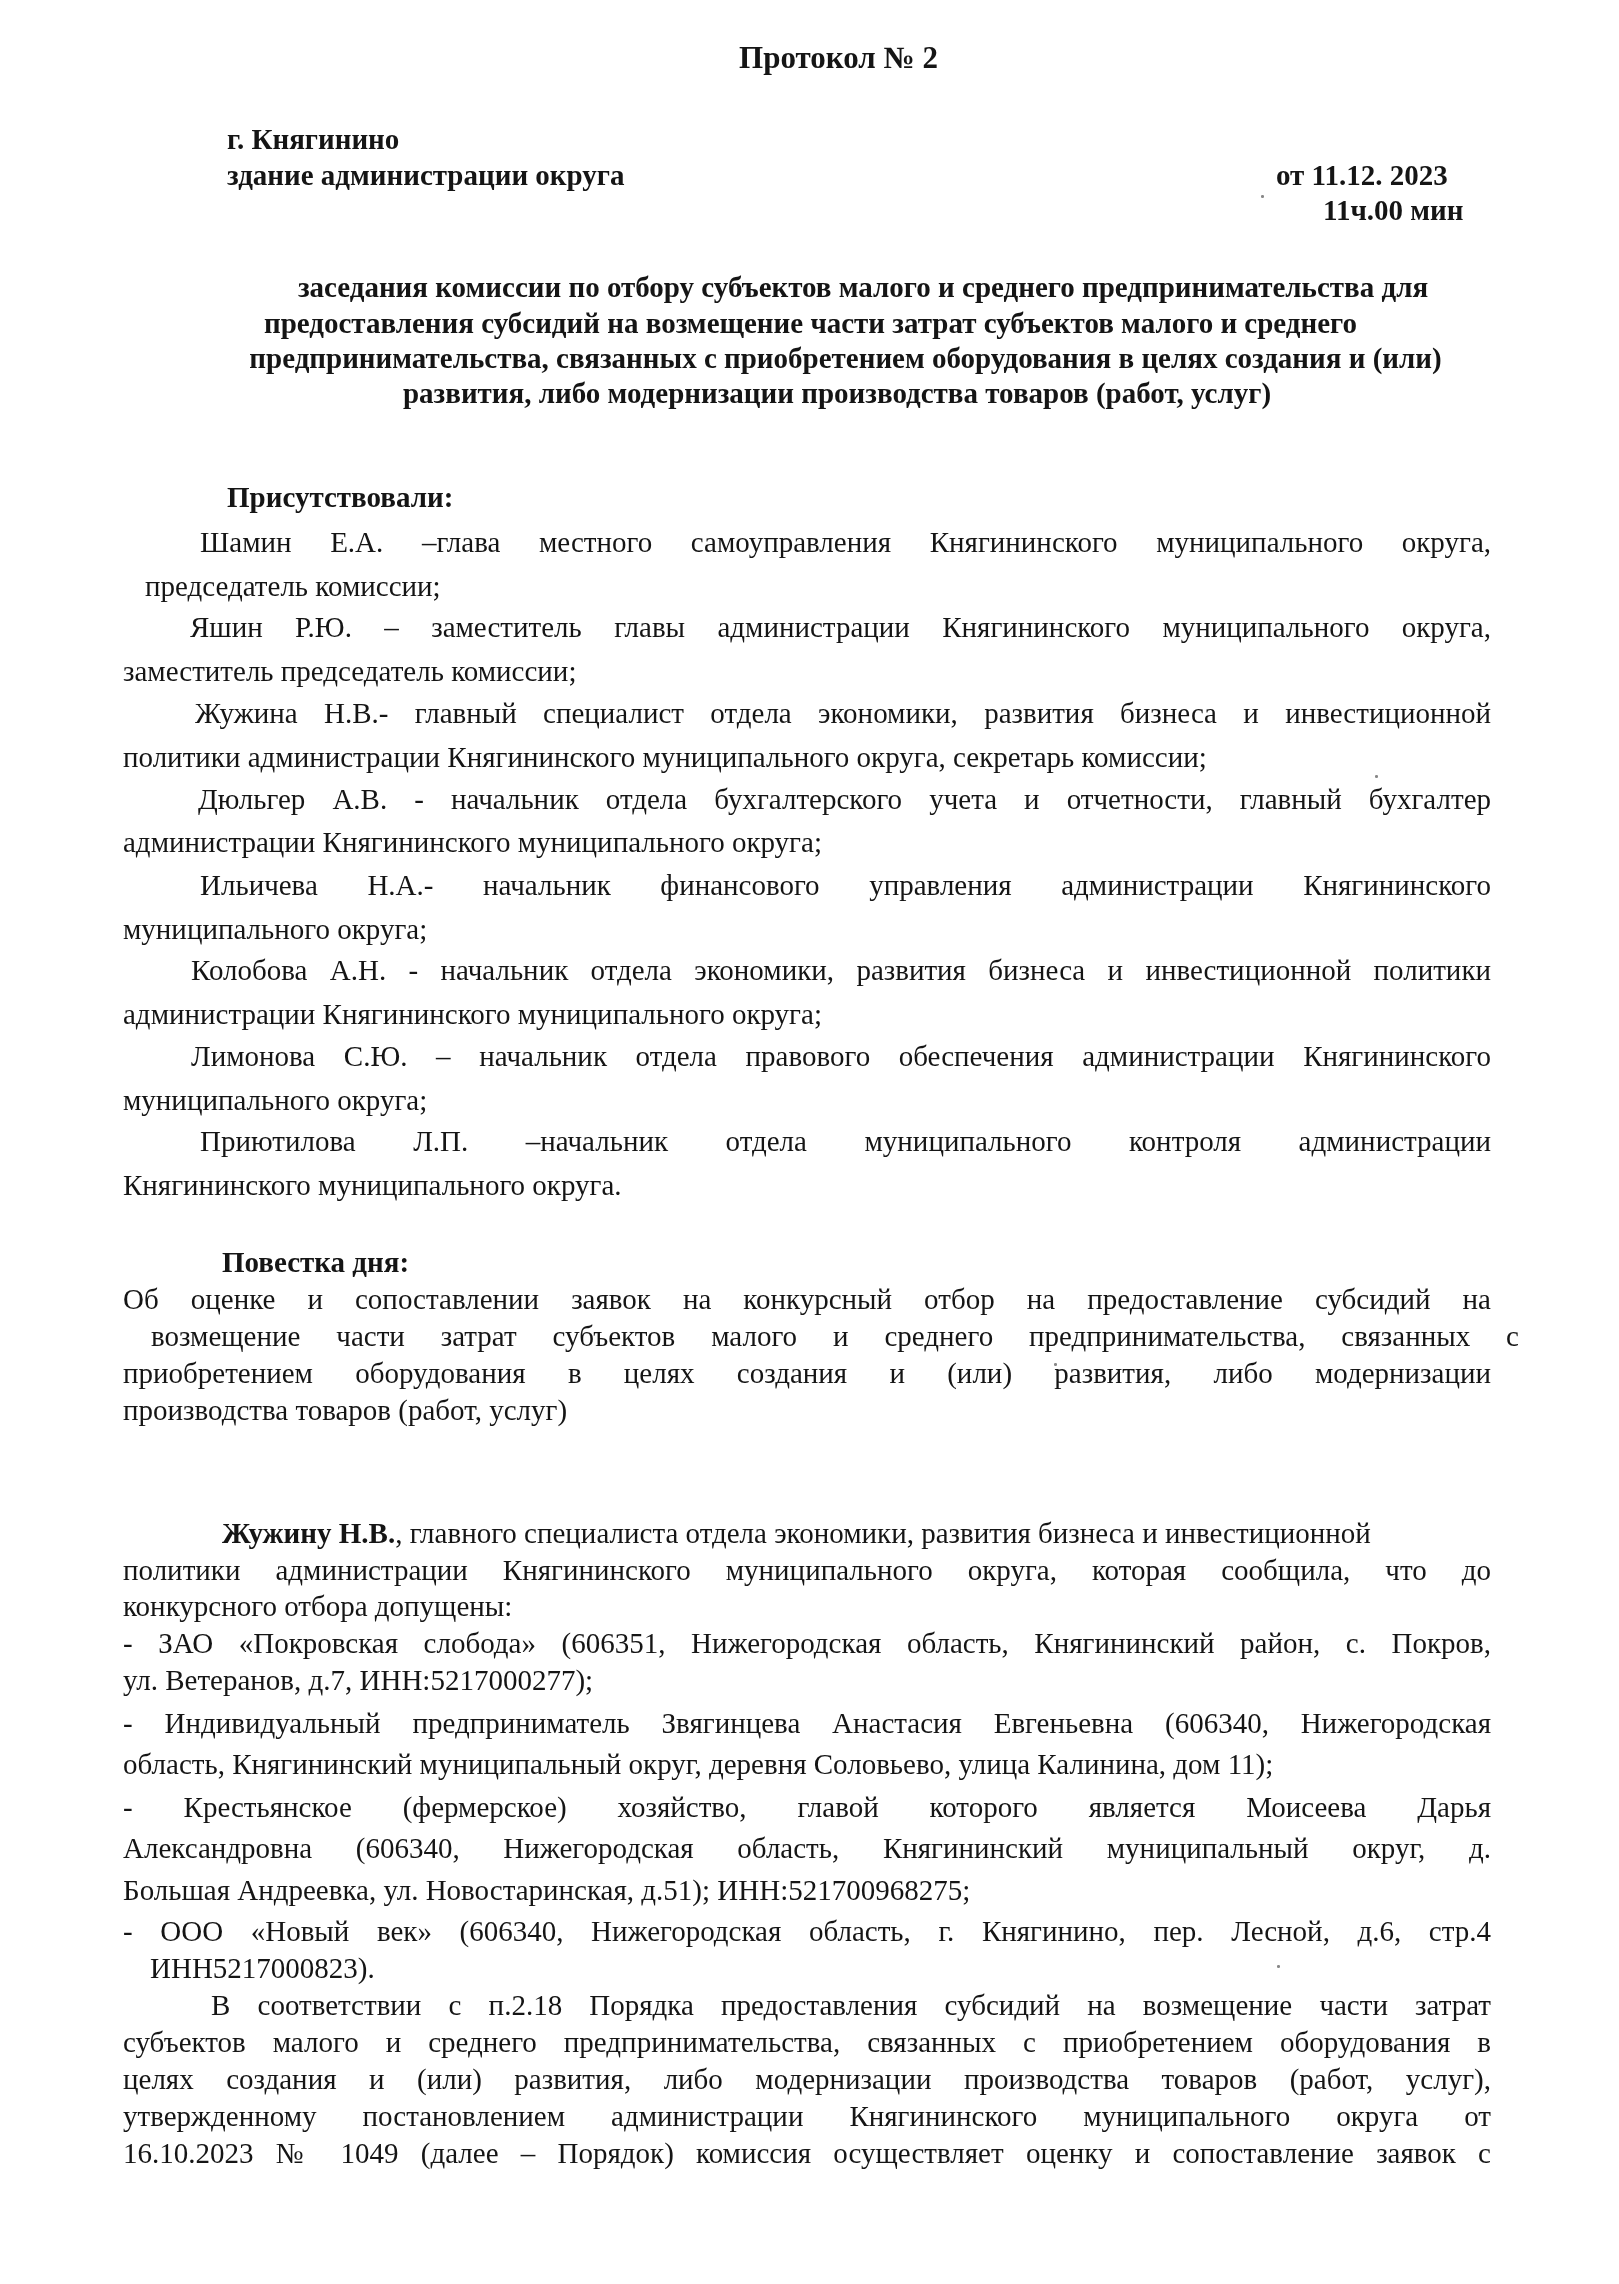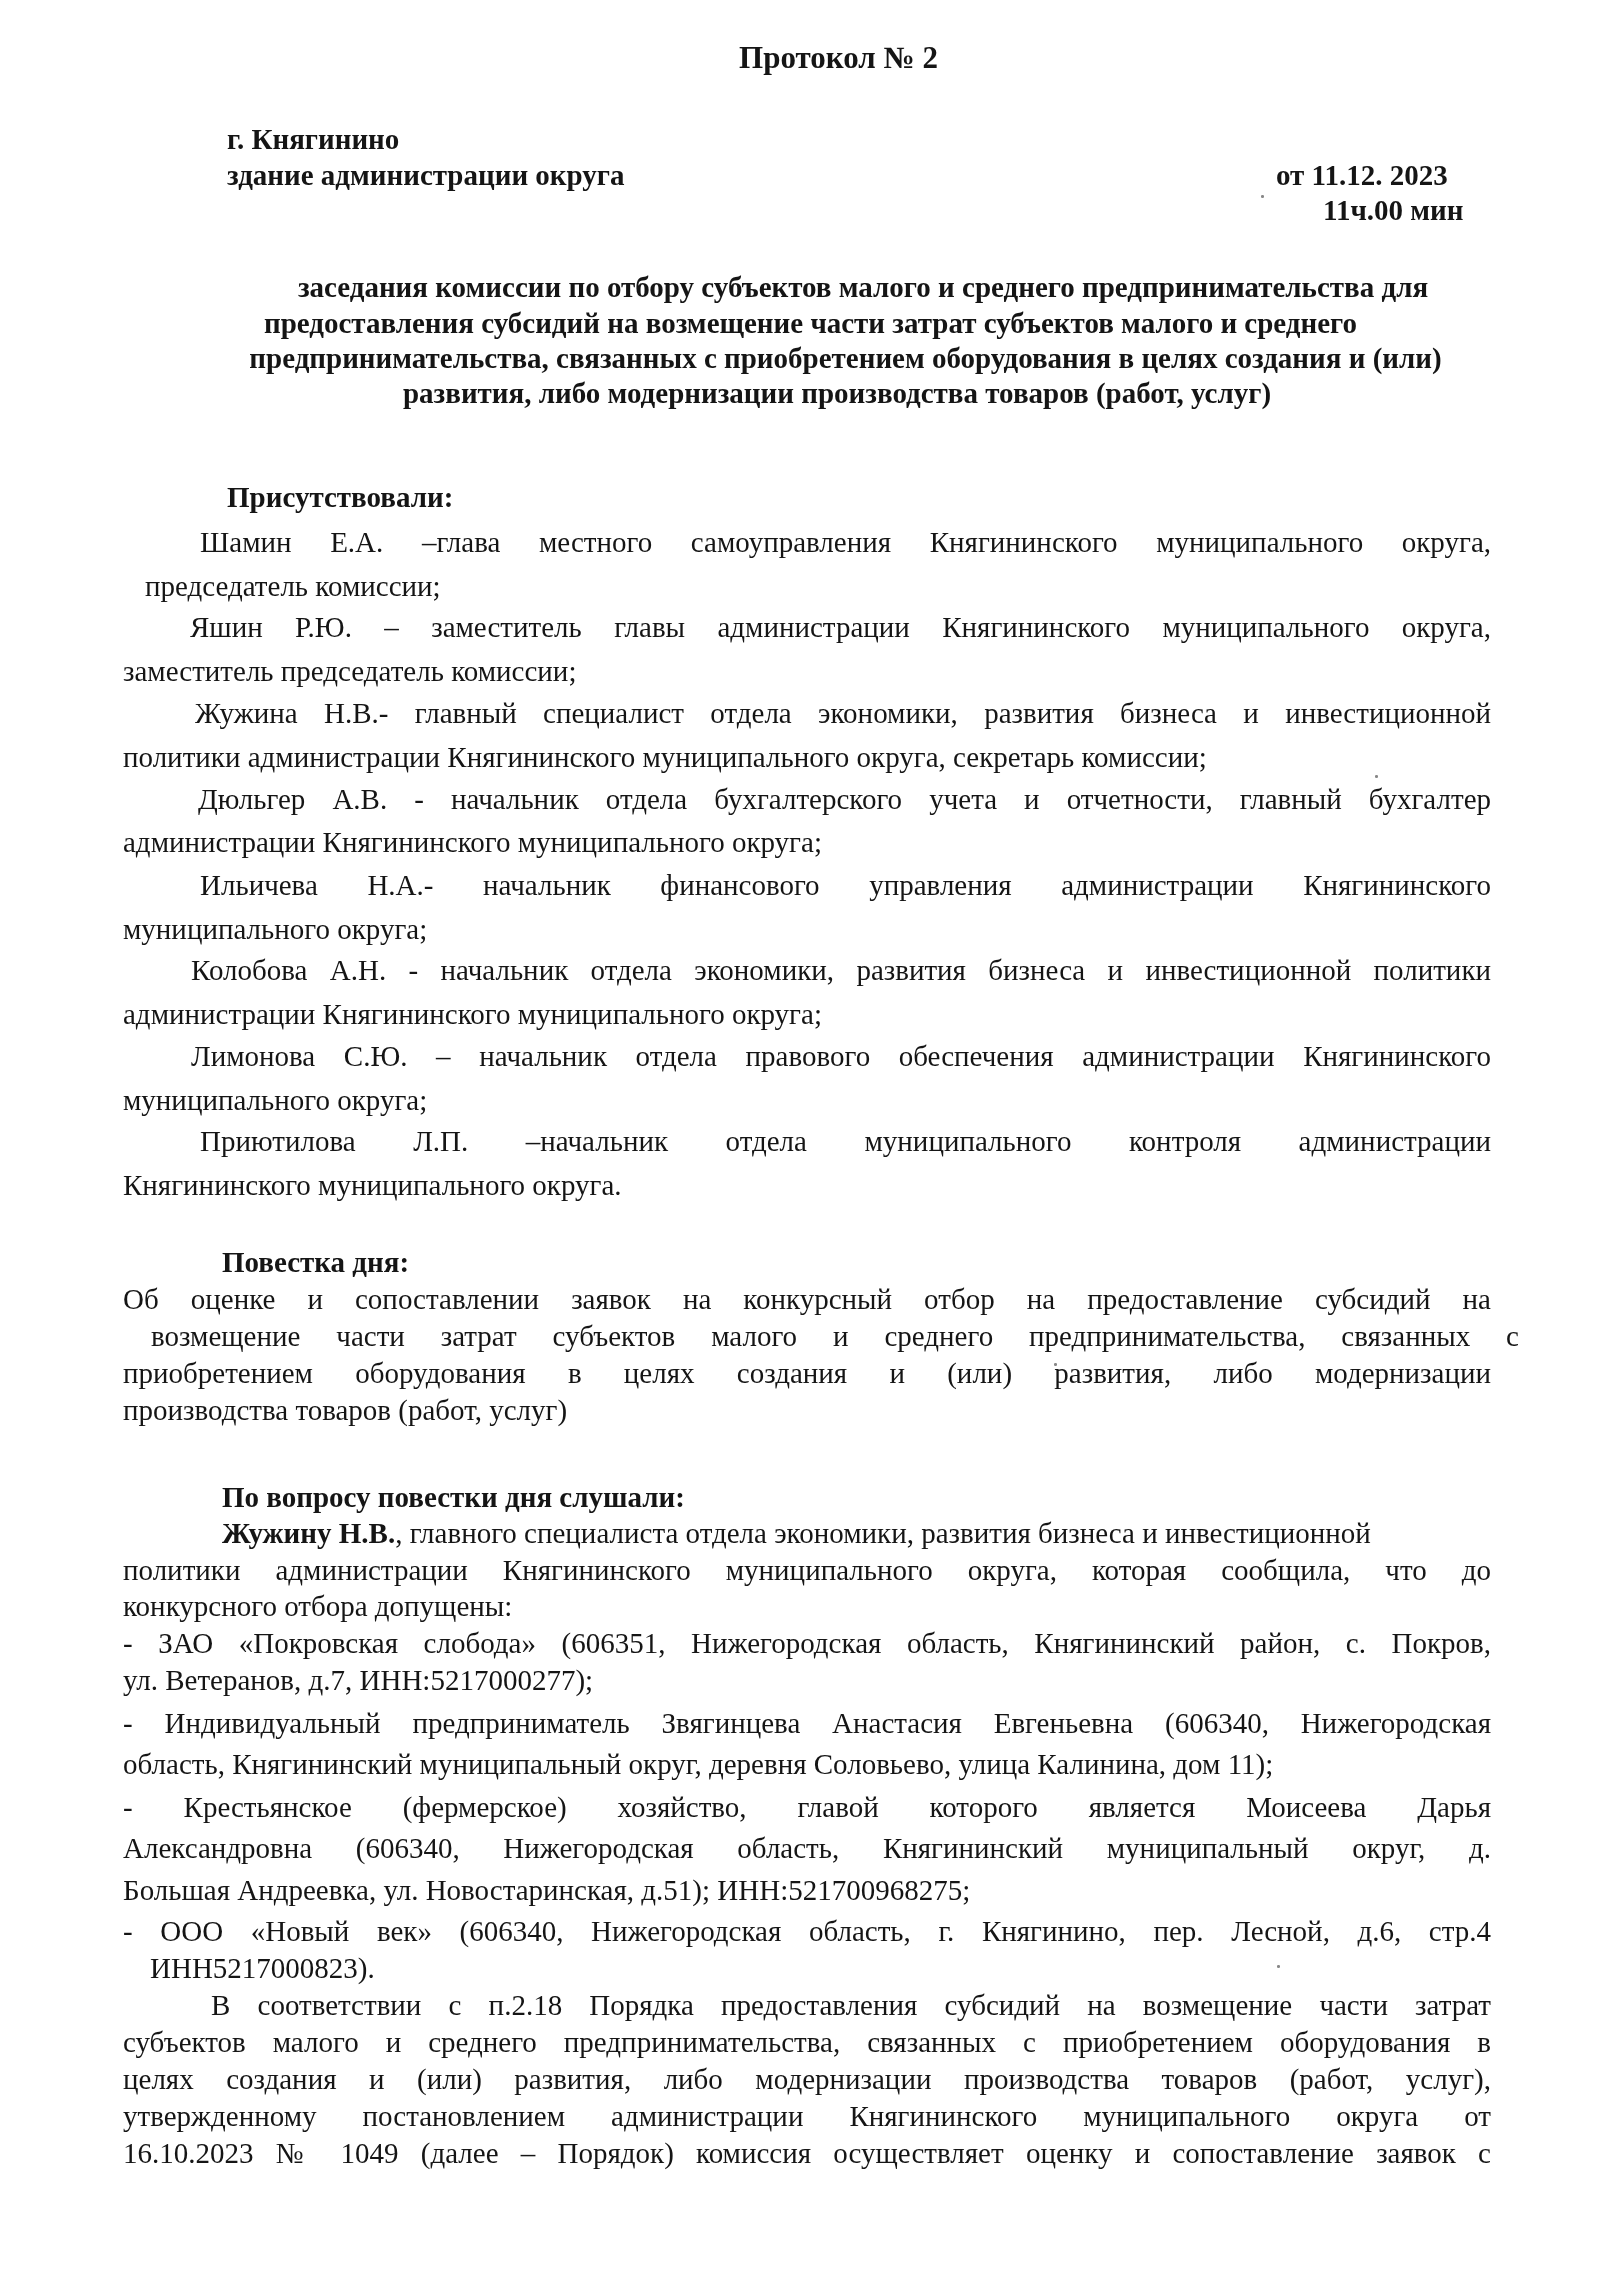--- a/index.html
+++ b/index.html
@@ -52,21 +52,20 @@
   </div>
 
   <div class="ln b" style="left:193px; top:1245px;">Повестка дня:</div>
   <div>
     <div class="ln just" style="left:123px; width:1368px; top:1282px;">Об оценке и сопоставлении заявок на конкурсный отбор на предоставление субсидий на</div>
     <div class="ln just" style="left:123px; width:1368px; top:1319px;margin-left:28px;">возмещение части затрат субъектов малого и среднего предпринимательства, связанных с</div>
     <div class="ln just" style="left:123px; width:1368px; top:1356px;">приобретением оборудования в целях создания и (или) развития, либо модернизации</div>
     <div class="ln" style="left:123px; top:1393px;">производства товаров (работ, услуг)</div>
   </div>
 
-  <div class="ln b" style="left:193px; top:1480px;">По  вопросу повестки дня слушали:</div>
   <div>
     <div class="ln" style="left:193px; width:1298px; top:1516px; display:flex; justify-content:space-between;">
       <span style="white-space:nowrap;">
         <span class="b">Жужину Н.В.</span><span>, главного специалиста отдела экономики, развития бизнеса и инвестиционной</span>
       </span>
     </div>
     <div class="ln just" style="left:123px; width:1368px; top:1553px;">политики администрации Княгининского муниципального округа, которая сообщила, что до</div>
     <div class="ln" style="left:123px; top:1589px;">конкурсного отбора допущены:</div>
     <div class="ln just" style="left:123px; width:1368px; top:1626px;">- ЗАО «Покровская слобода» (606351, Нижегородская область, Княгининский район, с. Покров,</div>
     <div class="ln" style="left:123px; top:1663px;">ул. Ветеранов, д.7,  ИНН:5217000277);</div>

